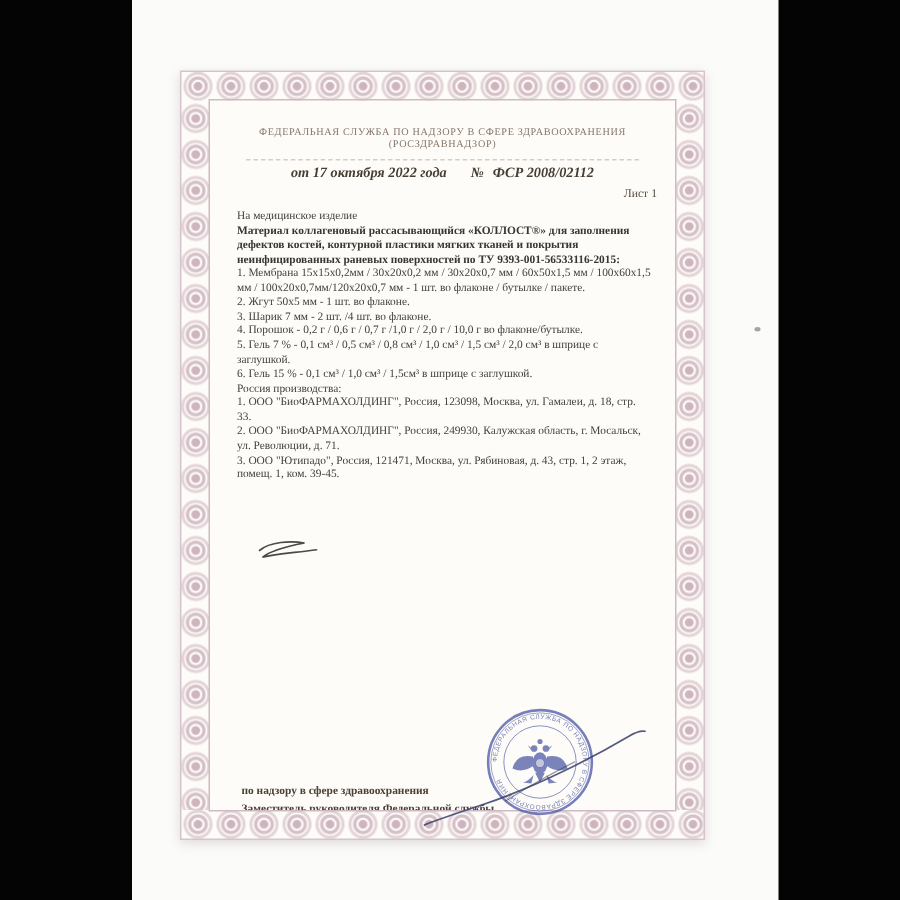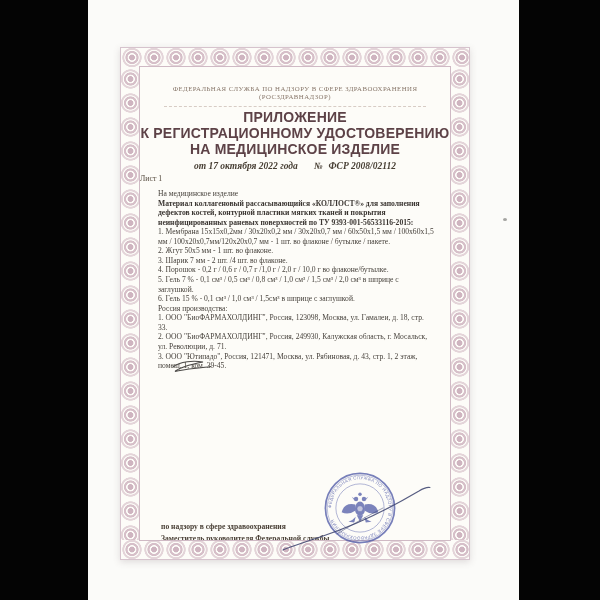--- a/index.html
+++ b/index.html
@@ -34,21 +34,21 @@
 
   .doc-inner{position:absolute;inset:19px;overflow:hidden;}
   .agency{margin-top:18px;text-align:center;font-size:6.8px;letter-spacing:.45px;
           color:#877669;line-height:1.25;}
   .sep{border-top:1px dashed #c4b3aa;margin:4px 24px 2px;opacity:.65;}
   .title{text-align:center;font-family:"Liberation Sans",sans-serif;font-weight:bold;
          font-size:14px;line-height:16px;color:#5d4247;letter-spacing:.2px;margin-top:2px;}
   .date-row{text-align:center;font-weight:bold;font-size:9.5px;color:#473e33;margin-top:4px;font-style:italic;}
   .date-row .num-label{margin-left:16px;}
   .date-row .num-value{margin-left:6px;}
-  .sheet{text-align:left;font-size:7.8px;color:#554a3e;margin:3px 12px 0 0;}
+  .sheet{text-align:right;font-size:7.8px;color:#554a3e;margin:3px 12px 0 0;}
   .body{margin:6px 16px 0 18px;font-size:7.6px;line-height:1.26;color:#46413b;}
   .body p{margin:0;}
   .desc{font-weight:bold;color:#3a3531;}
 
   .squiggle{position:absolute;left:30px;top:291px;}
   .sig-left{position:absolute;left:21px;top:454px;font-weight:bold;font-size:7.6px;
             color:#4a4036;line-height:1.55;}
   .sig-name{position:absolute;right:17px;top:482px;font-weight:normal;font-size:8.6px;color:#3e382f;}
   .seal{position:absolute;left:203px;top:424px;width:72px;height:72px;opacity:.88;}
   .sig-stroke{position:absolute;left:158px;top:430px;width:160px;height:78px;}
@@ -67,25 +67,20 @@
     <div class="bstrip lft"></div>
     <div class="bstrip rgt"></div>
     <div class="inner-line"></div>
 
     <div class="doc-inner">
       <div class="agency">
         <div>ФЕДЕРАЛЬНАЯ СЛУЖБА ПО НАДЗОРУ В СФЕРЕ ЗДРАВООХРАНЕНИЯ</div>
         <div>(РОСЗДРАВНАДЗОР)</div>
       </div>
       <div class="sep"></div>
-      <div class="title">
-        <div>ПРИЛОЖЕНИЕ</div>
-        <div>К РЕГИСТРАЦИОННОМУ УДОСТОВЕРЕНИЮ</div>
-        <div>НА МЕДИЦИНСКОЕ ИЗДЕЛИЕ</div>
-      </div>
       <div class="date-row">
         <span>от 17 октября 2022 года</span><span class="num-label">№</span><span class="num-value">ФСР 2008/02112</span>
       </div>
       <div class="sheet">Лист 1</div>
 
       <div class="body">
         <p>На медицинское изделие</p>
         <p class="desc">Материал коллагеновый рассасывающийся «КОЛЛОСТ®» для заполнения дефектов костей, контурной пластики мягких тканей и покрытия неинфицированных раневых поверхностей по ТУ 9393-001-56533116-2015:</p>
         <p>1. Мембрана 15х15х0,2мм / 30х20х0,2 мм / 30х20х0,7 мм / 60х50х1,5 мм / 100х60х1,5 мм / 100х20х0,7мм/120х20х0,7 мм - 1 шт. во флаконе / бутылке / пакете.</p>
         <p>2. Жгут 50х5 мм - 1 шт. во флаконе.</p>

